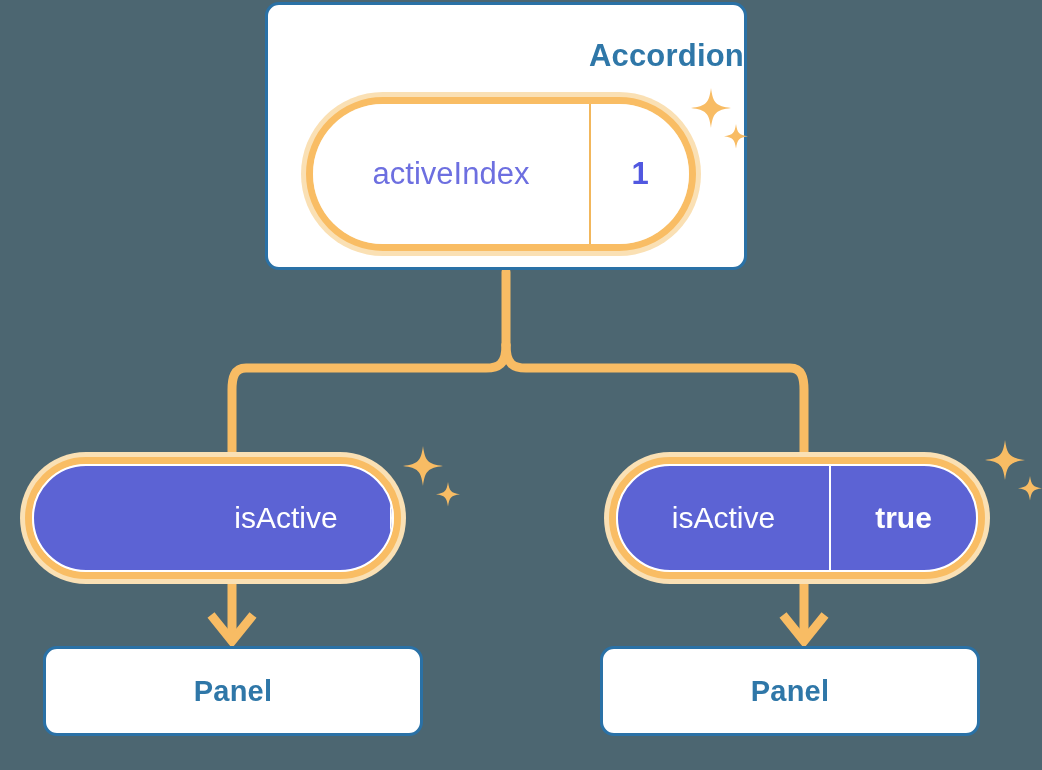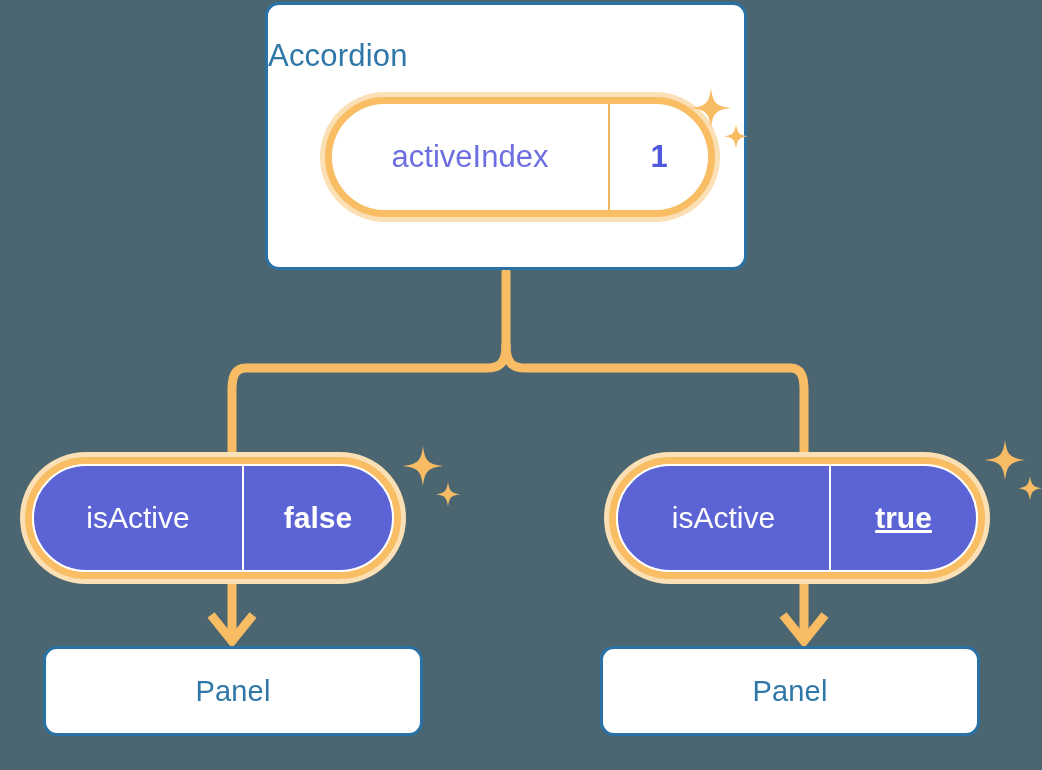--- a/index.html
+++ b/index.html
@@ -37,22 +37,23 @@
     box-sizing: border-box;
     background: #ffffff;
     border: 3px solid #2a71a6;
     border-radius: 14px;
     z-index: 3;
   }
   .card-title {
     color: #2f77a8;
     font-size: 31px;
     letter-spacing: .2px;
-    text-align: left;
+    text-align: right;
     white-space: nowrap;
+    font-weight: bold;
   }
 
   #accordion-card {
     left: 265px;
     top: 2px;
     width: 482px;
     height: 268px;
   }
   #accordion-card .card-title {
     margin-top: 33px;
@@ -100,24 +101,24 @@
   .pill-key, .pill-val {
     display: flex;
     align-items: center;
     justify-content: center;
     white-space: nowrap;
     box-sizing: border-box;
   }
 
   
   #pill-activeindex {
-    left: 320px;
+    left: 301px;
     top: 92px;
     width: 400px;
-    height: 130px;
+    height: 164px;
   }
   #pill-activeindex .pill-body {
     background: #ffffff;
   }
   #pill-activeindex .pill-key {
     flex: 0 0 278px;
     color: #6d6fe0;
     font-size: 31px;
     border-right: 2px solid #f2b75c;
   }
@@ -147,21 +148,21 @@
   .pill-filled .pill-val {
     color: #ffffff;
     font-size: 30px;
     font-weight: bold;
   }
   #pill-isactive-false            { left: 20px; }
   #pill-isactive-false .pill-key  { flex: 0 0 210px; }
   #pill-isactive-false .pill-val  { flex: 1 1 auto; }
   #pill-isactive-true             { left: 604px; }
   #pill-isactive-true  .pill-key  { flex: 0 0 213px; }
-  #pill-isactive-true  .pill-val  { flex: 1 1 auto; text-decoration: underline; }
+  #pill-isactive-true  .pill-val  { flex: 1 1 auto; }
 
   
   .sparkle-group {
     position: absolute;
     z-index: 5;
     pointer-events: none;
   }
   #sparkles-top        { left: 686px; top: 82px;  }
   #sparkles-left-pill  { left: 398px; top: 440px; }
   #sparkles-right-pill { left: 980px; top: 434px; }
@@ -210,21 +211,20 @@
     <svg width="70" height="80" viewBox="0 0 70 80">
       <path fill="#f8bc64" d="M25,6 C27,21 30,24 45,26 C30,28 27,31 25,46 C23,31 20,28 5,26 C20,24 23,21 25,6 Z"></path>
       <path fill="#f8bc64" d="M50,42 C51.3,51 53,53 62,54.3 C53,55.6 51.3,57.5 50,66.5 C48.7,57.5 47,55.6 38,54.3 C47,53 48.7,51 50,42 Z"></path>
     </svg>
   </div>
 
   <div id="pill-isactive-false" class="pill-ring pill-filled">
     <div class="pill-ring-inner">
       <div class="pill-body">
         <div class="pill-key">isActive</div>
-        <div class="pill-val">false</div>
       </div>
     </div>
   </div>
 
   <div id="sparkles-left-pill" class="sparkle-group">
     <svg width="70" height="80" viewBox="0 0 70 80">
       <path fill="#f8bc64" d="M25,6 C27,21 30,24 45,26 C30,28 27,31 25,46 C23,31 20,28 5,26 C20,24 23,21 25,6 Z"></path>
       <path fill="#f8bc64" d="M50,42 C51.3,51 53,53 62,54.3 C53,55.6 51.3,57.5 50,66.5 C48.7,57.5 47,55.6 38,54.3 C47,53 48.7,51 50,42 Z"></path>
     </svg>
   </div>

